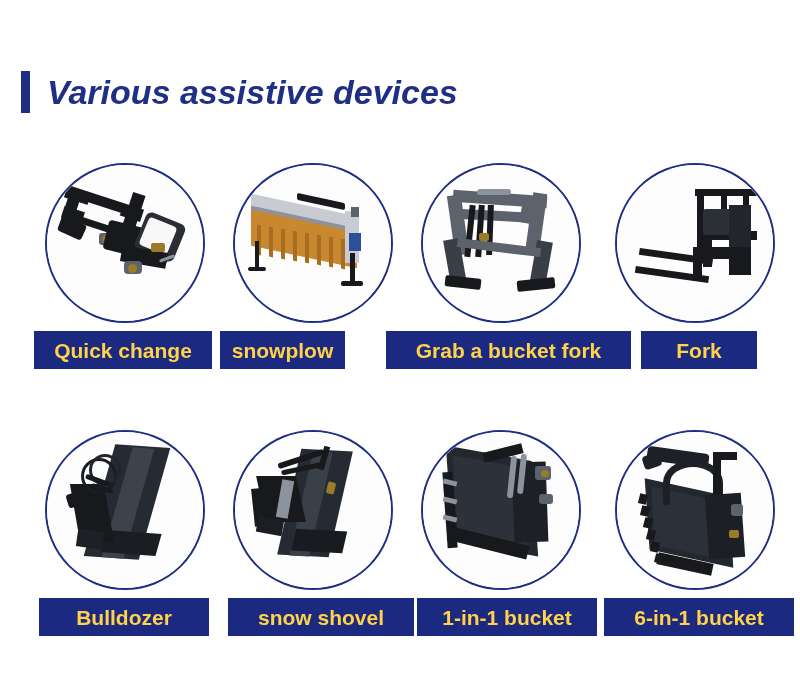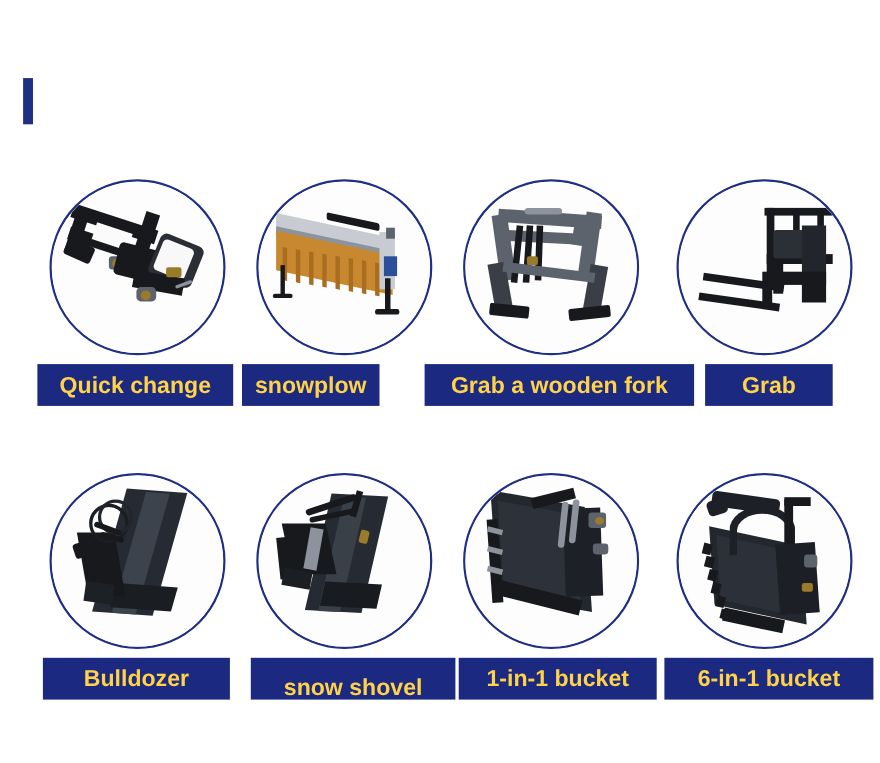--- a/index.html
+++ b/index.html
@@ -109,20 +109,21 @@
     line-height: 1;
   }
 </style>
 </head>
 <body>
 
 <div class="page">
 
   <div class="title-row">
     <div class="title-accent"></div>
+    <div class="title-text">Various assistive devices</div>
   </div>
 
   <div class="grid">
 
     <div class="cell">
       <div class="circle" style="left:45px; top:163px; width:156px; height:156px;">
         <div class="circle-inner">
           <div class="photo">
             <div class="pc black2" style="left:17px; top:32px; width:80px; height:13px; transform:rotate(18deg);"></div>
             <div class="pc black2" style="left:14px; top:52px; width:74px; height:12px; transform:rotate(18deg);"></div>
@@ -195,21 +196,21 @@
             <div class="pc black2" style="left:54px; top:40px; width:6px; height:52px; transform:rotate(4deg);"></div>
             <div class="pc black2" style="left:64px; top:40px; width:6px; height:50px; transform:rotate(2deg);"></div>
             <div class="pc steel" style="left:34px; top:78px; width:84px; height:9px; transform:rotate(7deg);"></div>
             <div class="pc lgrey" style="left:54px; top:24px; width:34px; height:6px; border-radius:3px;"></div>
             <div class="pc brass" style="left:56px; top:68px; width:10px; height:8px; border-radius:2px;"></div>
             <div class="pc steel" style="left:98px; top:36px; width:10px; height:22px; transform:rotate(10deg);"></div>
           </div>
         </div>
       </div>
       <div class="label-bar" style="left:386px; top:331px; width:245px; height:38px;">
-        <span class="label-text">Grab a wooden fork</span>
+        <span class="label-text">Grab a bucket fork</span>
       </div>
     </div>
 
     <div class="cell">
       <div class="circle" style="left:615px; top:163px; width:156px; height:156px;">
         <div class="circle-inner">
           <div class="photo">
             <div class="pc black2" style="left:78px; top:24px; width:66px; height:7px;"></div>
             <div class="pc black2" style="left:80px; top:24px; width:7px; height:72px;"></div>
             <div class="pc black2" style="left:104px; top:26px; width:6px; height:46px;"></div>
@@ -220,21 +221,21 @@
             <div class="pc black2" style="left:76px; top:82px; width:58px; height:12px;"></div>
             <div class="pc black2" style="left:112px; top:86px; width:22px; height:24px;"></div>
             <div class="pc black2" style="left:22px; top:88px; width:74px; height:7px; transform:rotate(8deg);"></div>
             <div class="pc black2" style="left:18px; top:106px; width:74px; height:7px; transform:rotate(8deg);"></div>
             <div class="pc black2" style="left:86px; top:74px; width:9px; height:28px;"></div>
             <div class="pc black2" style="left:76px; top:92px; width:9px; height:24px;"></div>
           </div>
         </div>
       </div>
       <div class="label-bar" style="left:641px; top:331px; width:116px; height:38px;">
-        <span class="label-text">Grab</span>
+        <span class="label-text">Fork</span>
       </div>
     </div>
 
     <div class="cell">
       <div class="circle" style="left:45px; top:430px; width:156px; height:156px;">
         <div class="circle-inner">
           <div class="photo">
             <div class="pc" style="left:52px; top:14px; width:56px; height:112px; background:#262b33; transform:skewX(-12deg) rotate(4deg);"></div>
             <div class="pc" style="left:70px; top:16px; width:22px; height:110px; background:#3c434d; transform:skewX(-12deg) rotate(4deg);"></div>
             <div class="pc" style="left:56px; top:100px; width:56px; height:22px; background:#1a1d22; transform:skewX(-12deg) rotate(4deg);"></div>
@@ -264,21 +265,21 @@
             <div class="pc black2" style="left:18px; top:56px; width:18px; height:38px; transform:rotate(-6deg);"></div>
             <div class="pc lgrey" style="left:44px; top:48px; width:12px; height:38px; transform:rotate(10deg);"></div>
             <div class="pc black2" style="left:42px; top:24px; width:48px; height:6px; border-radius:3px; transform:rotate(-18deg);"></div>
             <div class="pc black2" style="left:46px; top:34px; width:44px; height:5px; border-radius:3px; transform:rotate(-12deg);"></div>
             <div class="pc brass" style="left:92px; top:50px; width:8px; height:12px; border-radius:2px; transform:rotate(14deg);"></div>
             <div class="pc black2" style="left:86px; top:14px; width:6px; height:24px; transform:rotate(16deg);"></div>
             <div class="pc" style="left:22px; top:86px; width:26px; height:16px; background:#1b1e23; transform:rotate(10deg);"></div>
           </div>
         </div>
       </div>
-      <div class="label-bar" style="left:228px; top:598px; width:186px; height:38px;align-items:flex-end;">
+      <div class="label-bar" style="left:228px; top:598px; width:186px; height:38px;">
         <span class="label-text">snow shovel</span>
       </div>
     </div>
 
     <div class="cell">
       <div class="circle" style="left:421px; top:430px; width:156px; height:156px;">
         <div class="circle-inner">
           <div class="photo">
             <div class="pc" style="left:26px; top:22px; width:86px; height:94px; background:#23272e; transform:skewY(14deg) rotate(-4deg);"></div>
             <div class="pc" style="left:32px; top:30px; width:70px; height:78px; background:#2c313a; transform:skewY(14deg) rotate(-4deg);"></div>

